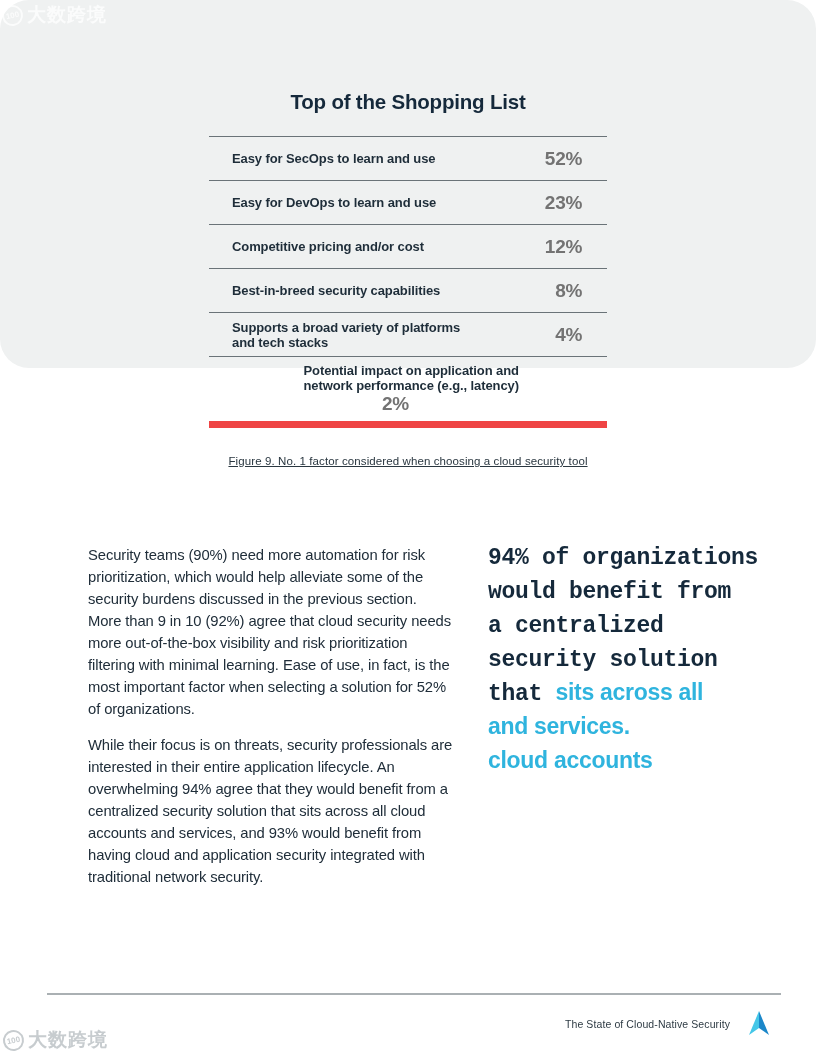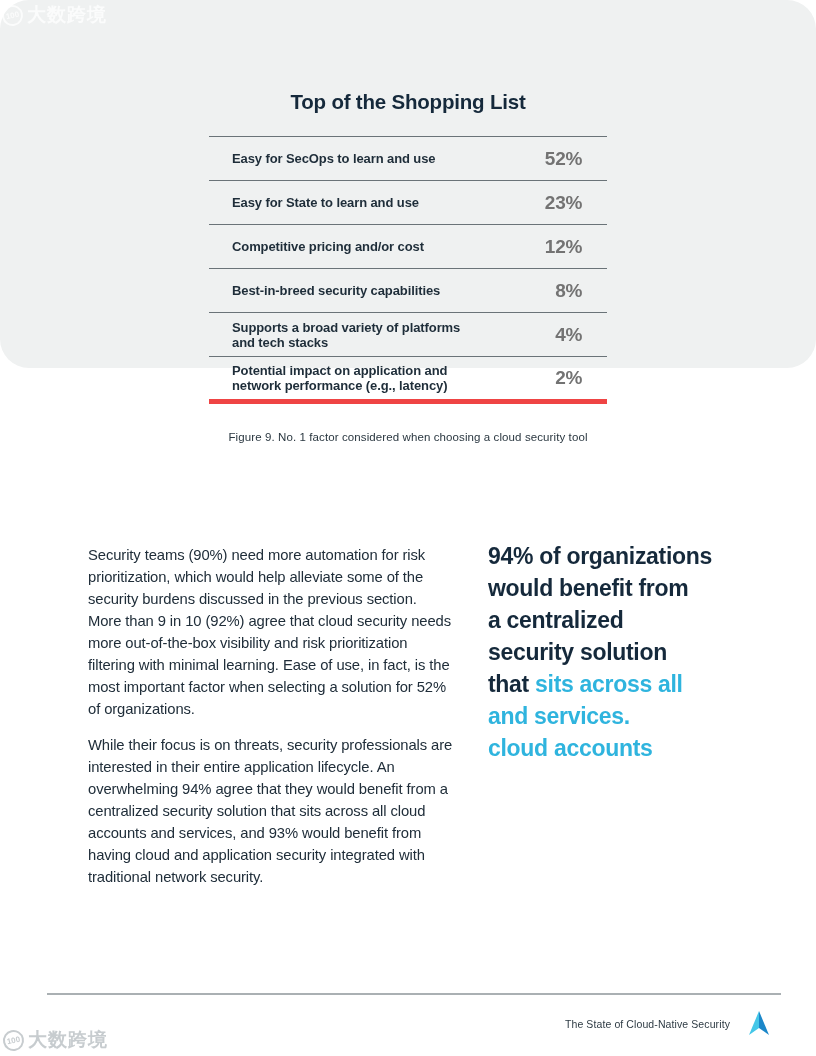--- a/index.html
+++ b/index.html
@@ -37,21 +37,21 @@
     margin: 22px auto 0 auto;
   }
   .fig-row {
     display: flex;
     align-items: center;
     justify-content: space-between;
     min-height: 44px;
     border-top: 1px solid #6a7378;
     padding: 6px 0;
   }
-  .fig-row:last-child { border-bottom: 5px solid #ef4444; }
+  .fig-row:last-child { border-bottom: 7px solid #ef4444; flex-direction: column; }
   .fig-label {
     font-size: 13px;
     font-weight: 700;
     line-height: 15px;
     color: #1e2d39;
     padding-left: 23px;
     max-width: 255px;
     letter-spacing: -0.1px;
   }
   .fig-value {
@@ -60,20 +60,21 @@
     color: #737373;
     padding-right: 25px;
     letter-spacing: -0.3px;
   }
   .figure-caption {
     margin-top: 27px;
     text-align: center;
     font-size: 11.5px;
     color: #2a3740;
     letter-spacing: 0.1px;
+    text-decoration: underline;
   }
 
   
   .content {
     position: absolute;
     top: 492px; left: 0;
     width: 816px;
     display: flex;
   }
   .left-col {
@@ -90,21 +91,21 @@
   .right-col {
     margin: 48px 0 0 34px;
     width: 290px;
   }
   .quote-line {
     font-size: 23px;
     line-height: 32px;
     font-weight: 800;
     letter-spacing: -0.3px;
   }
-  .q-dark { color: #15293b; }
+  .q-dark { color: #15293b; font-family: Liberation Mono, monospace; }
   .q-cyan { color: #2fb4de; }
 
   
   .footer-rule {
     position: absolute;
     left: 47px;
     top: 993px;
     width: 734px;
     height: 2px;
     background: #aab0b3;
@@ -180,21 +181,21 @@
     </div>
 
     <div class="figure-title">Top of the Shopping List</div>
 
     <div class="figure-table">
       <div class="fig-row">
         <span class="fig-label">Easy for SecOps to learn and use</span>
         <span class="fig-value">52%</span>
       </div>
       <div class="fig-row">
-        <span class="fig-label">Easy for State to learn and use</span>
+        <span class="fig-label">Easy for DevOps to learn and use</span>
         <span class="fig-value">23%</span>
       </div>
       <div class="fig-row">
         <span class="fig-label">Competitive pricing and/or cost</span>
         <span class="fig-value">12%</span>
       </div>
       <div class="fig-row">
         <span class="fig-label">Best-in-breed security capabilities</span>
         <span class="fig-value">8%</span>
       </div>

